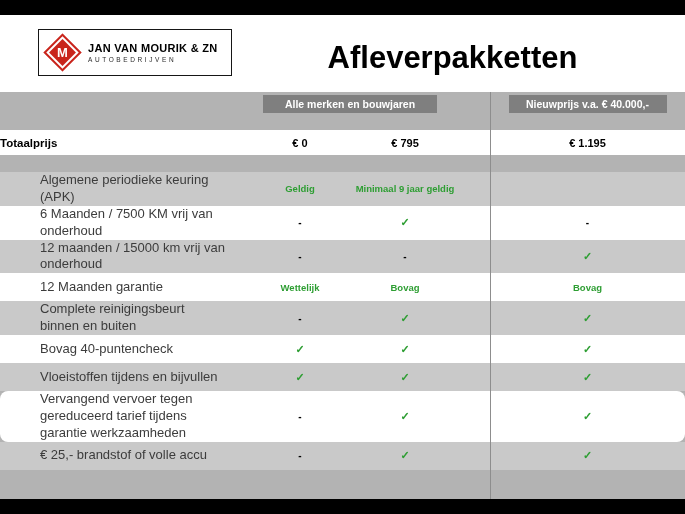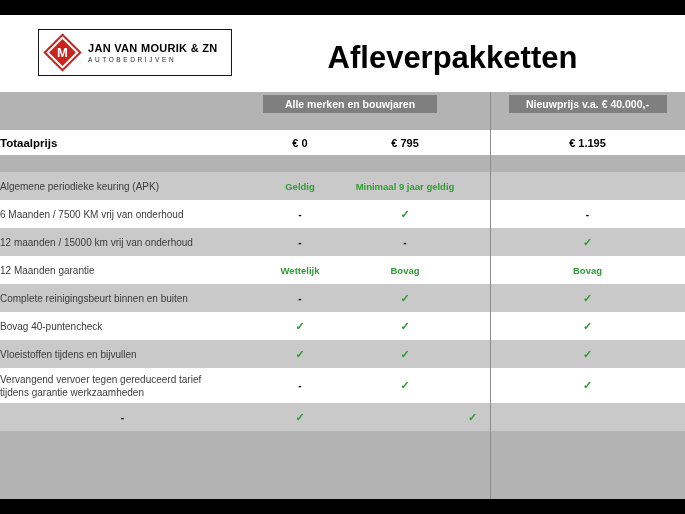--- a/index.html
+++ b/index.html
@@ -31,24 +31,24 @@
   .badge-left { grid-column:2/4; width:174px; }
   .badge-right { grid-column:5; width:158px; }
 
   .total-row { margin-top:17px; height:25px; background:#ffffff; }
   .total-label { font-size:11.5px; font-weight:bold; color:#000000; }
   .cell { text-align:center; }
   .total-value { font-size:11px; font-weight:bold; color:#000000; }
 
   .rows { margin-top:17px; }
   .feature-row { min-height:28px; }
-  .feature-row.tall { min-height:35px; }
+  .feature-row.tall { min-height:35px;border-radius:8px; }
   .feature-row.shade-a { background:#c9c9c9; }
   .feature-row.shade-b { background:#ffffff; }
-  .row-label { padding-right:18px; font-size:10px; color:#3c3c3c; line-height:1.3; }
+  .row-label { padding-left:40px; padding-right:18px; font-size:13px; color:#3c3c3c; line-height:1.3; }
   .cell.val-text { color:var(--green,#2e9e33); font-weight:bold; font-size:9.5px; }
   .cell.val-check { color:var(--green,#2e9e33); font-weight:bold; font-size:11px; }
   .cell.val-dash { color:#000000; font-weight:bold; font-size:10px; }
 </style>
 </head>
 <body>
 
 <div class="page">
   <div class="bar bar-top"></div>
 
@@ -134,20 +134,21 @@
           <div class="cell val-check">✓</div>
         </div>
         <div class="grid feature-row shade-b tall">
           <div class="row-label">Vervangend vervoer tegen gereduceerd tarief tijdens garantie werkzaamheden</div>
           <div class="cell val-dash">-</div>
           <div class="cell val-check">✓</div>
           <div></div>
           <div class="cell val-check">✓</div>
         </div>
         <div class="grid feature-row shade-a">
+          <div class="row-label">€ 25,- brandstof of volle accu</div>
           <div class="cell val-dash">-</div>
           <div class="cell val-check">✓</div>
           <div></div>
           <div class="cell val-check">✓</div>
         </div>
       </div>
   </div>
 
   <div class="bar bar-bottom"></div>
 </div>

